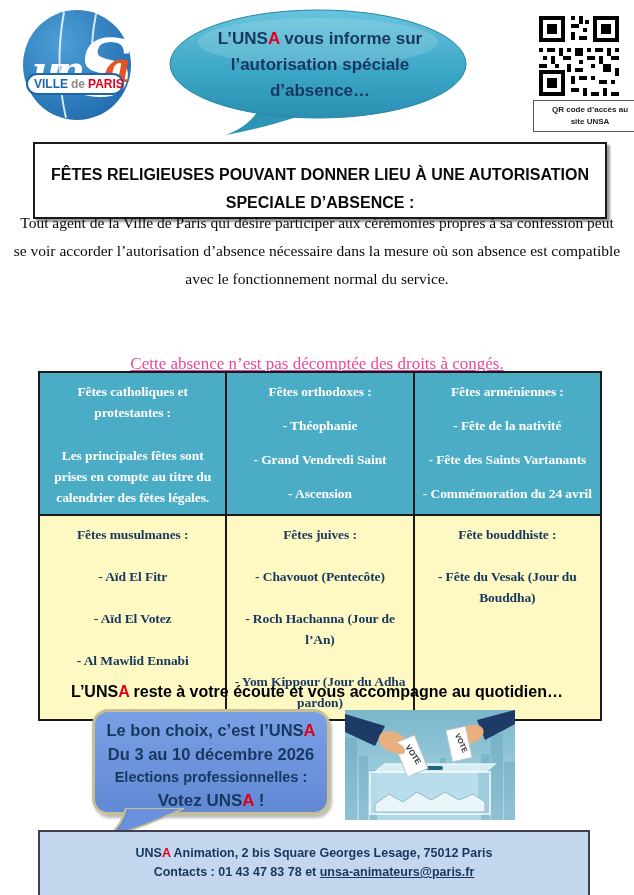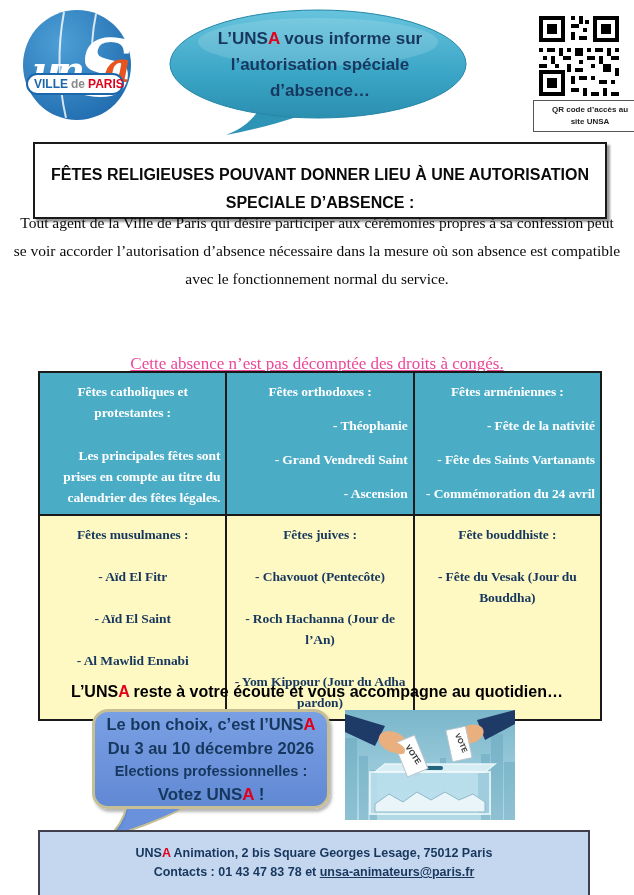--- a/index.html
+++ b/index.html
@@ -41,33 +41,33 @@
   .holidays td{
     border:2px solid #1a1a1a;vertical-align:top;text-align:center;
     font-family:"Liberation Serif",serif;font-weight:bold;
     font-size:13.5px;line-height:21px;letter-spacing:-0.1px;
     padding:6px 5px;
     margin-top:24px;
   }
   .holidays tr.r1 td{height:121px;background:#4BACC6;color:#ffffff;}
   .holidays tr.r2 td{height:158px;background:#fef9c3;color:#17375E;}
   .cell-title{margin-top:2px;}
-  .r1 .cell-item{margin-top:13px;text-align:right;}
+  .r1 .cell-item{margin-top:13px;}
   .r1 .cell-item.big-gap{margin-top:22px;}
   .r2 .cell-item{margin-top:21px;}
 
   
   .listen{left:0;top:683px;width:634px;text-align:center;font-weight:bold;font-size:16px;color:#000;}
 
   .vote-bubble{
     left:92px;top:709px;width:232px;height:94px;
     background:linear-gradient(#7AA0E4,#6189D4);
     border:3px solid #C6BF96;border-radius:16px;
     box-shadow:2px 3px 3px rgba(100,100,100,.45);
-    text-align:center;color:#17375E;font-weight:bold;
+    text-align:center;color:#17375E;font-weight:bold;padding-top:6px;
   }
   .vote-bubble .l1{font-size:16.5px;line-height:24px;}
   .vote-bubble .l2{font-size:16.5px;line-height:24px;}
   .vote-bubble .l3{font-size:14.5px;line-height:23px;}
   .vote-bubble .l4{font-size:17px;line-height:24px;}
   .vote-tail-svg{left:104px;top:808px;}
 
   .ballot-svg{left:345px;top:710px;}
 
   
@@ -207,21 +207,21 @@
         <div class="cell-title">Fêtes arméniennes :</div>
         <div class="cell-item">- Fête de la nativité</div>
         <div class="cell-item">- Fête des Saints Vartanants</div>
         <div class="cell-item">- Commémoration du 24 avril</div>
       </td>
     </tr>
     <tr class="r2">
       <td>
         <div class="cell-title">Fêtes musulmanes :</div>
         <div class="cell-item">- Aïd El Fitr</div>
-        <div class="cell-item">- Aïd El Saint</div>
+        <div class="cell-item">- Aïd El Votez</div>
         <div class="cell-item">- Al Mawlid Ennabi</div>
       </td>
       <td>
         <div class="cell-title">Fêtes juives :</div>
         <div class="cell-item">- Chavouot (Pentecôte)</div>
         <div class="cell-item">- Roch Hachanna (Jour de l’An)</div>
         <div class="cell-item">- Yom Kippour (Jour du Adha pardon)</div>
       </td>
       <td>
         <div class="cell-title">Fête bouddhiste :</div>

